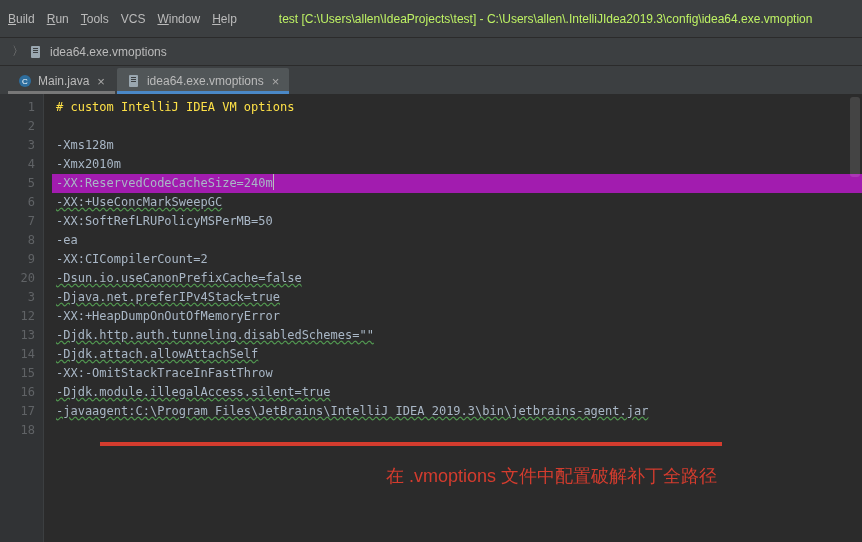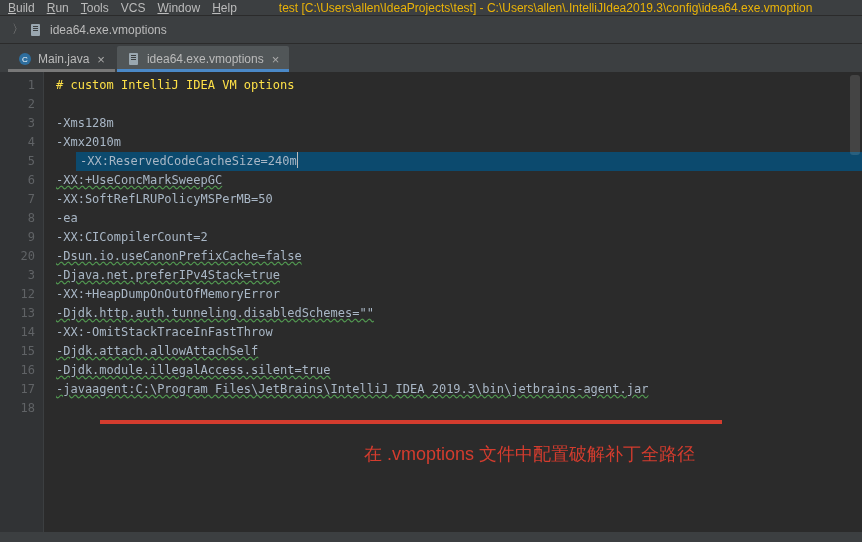--- a/index.html
+++ b/index.html
@@ -1,22 +1,22 @@
 <!DOCTYPE html>
 <html><head>
 <meta charset="utf-8">
 <style>
   * { margin:0; padding:0; box-sizing:border-box; }
   body { font-family:"Segoe UI",Arial,sans-serif; font-size:12px; color:#bbb; background:#3c3f41; width:862px; height:542px; overflow:hidden; position:relative; }
 
   
-  .menubar { height:16px; background:#3c3f41; display:flex; align-items:center; padding-left:8px; border-bottom:1px solid #2b2b2b; }
+  .menubar { height:38px; background:#3c3f41; display:flex; align-items:center; padding-left:8px; border-bottom:1px solid #2b2b2b; }
   .menubar .menuitem { margin-right:12px; color:#bbb; cursor:pointer; }
   .menubar .menuitem .ul { text-decoration:underline; }
-  .menubar .title { margin-left:30px; color:#eab308; white-space:nowrap; overflow:hidden; }
+  .menubar .title { margin-left:30px; color:#bef264; white-space:nowrap; overflow:hidden; }
 
   
   .crumbrow { height:28px; background:#3c3f41; display:flex; align-items:center; padding-left:8px; border-bottom:1px solid #2b2b2b; }
   .crumbrow .icon { width:16px; height:16px; margin-right:6px; display:inline-flex; align-items:center; justify-content:center; }
   .crumbrow .sep { color:#888; margin:0 4px; }
   .crumbrow .name { color:#bbb; }
 
   
   .tabstrip { height:28px; background:#3c3f41; display:flex; align-items:flex-end; padding-left:8px; }
   .tab { display:flex; align-items:center; height:26px; padding:0 10px; background:#515658; color:#bbb; margin-right:2px; position:relative; cursor:pointer; border-top-left-radius:2px; border-top-right-radius:2px; }
@@ -25,32 +25,32 @@
   .tab .close { margin-left:8px; color:#aaa; font-size:13px; line-height:1; }
   .tab.active-line::after { content:""; position:absolute; left:0; right:0; bottom:0; height:3px; background:#4a88c7; }
   .tab.active-line.inactive::after { background:#787878; }
 
   
   .editor { position:relative; display:flex; height:calc(542px - 26px - 28px - 28px); background:#2b2b2b; }
   .gutter { width:44px; background:#313335; text-align:right; padding:4px 8px 0 0; color:#606366; font-family:Consolas,monospace; font-size:12px; border-right:1px solid #3c3f41; }
   .gutter div { height:19px; line-height:19px; }
   .code { flex:1; padding:4px 0 0 8px; font-family:Consolas,monospace; font-size:12px; color:#a9b7c6; position:relative; }
   .codeline { height:19px; line-height:19px; white-space:pre; padding-left:4px; position:relative; }
-  .codeline.current { background:#0c4a6e;margin-left:24px; }
+  .codeline.current { background:#a21caf; }
   .comment { color:#fde047; }
   .caret { display:inline-block; width:1px; height:16px; background:#bbb; vertical-align:text-bottom; animation:blink 1s steps(1) infinite; }
   @keyframes blink { 50% { opacity:0; } }
 
   .typo { text-decoration:underline; text-decoration-style:wavy; text-decoration-color:#529A51;text-align:right; }
 
   
   .redbar { position:absolute; left:56px; right:140px; height:4px; background:#d43c2e; }
 
   
-  .annotation { position:absolute; color:#d43c2e; font-family:"Microsoft YaHei","SimSun",sans-serif; font-size:18px; }
+  .annotation { position:absolute; color:#d43c2e; font-family:"Microsoft YaHei","SimSun",sans-serif; font-size:18px;margin-left:22px; }
 
   
   .vscroll { position:absolute; right:2px; top:3px; width:10px; height:80px; background:rgba(255,255,255,0.12); border-radius:3px; }
 
   
   .fileicon svg { display:block; }
 </style>
 </head>
 <body>
 
@@ -130,22 +130,22 @@
     <div class="codeline"><span>-Xmx2010m</span></div>
     <div class="codeline current"><span>-XX:ReservedCodeCacheSize=240m</span><span class="caret"></span></div>
     <div class="codeline"><span class="typo">-XX:+UseConcMarkSweepGC</span></div>
     <div class="codeline"><span>-XX:SoftRefLRUPolicyMSPerMB=50</span></div>
     <div class="codeline"><span>-ea</span></div>
     <div class="codeline"><span>-XX:CICompilerCount=2</span></div>
     <div class="codeline"><span class="typo">-Dsun.io.useCanonPrefixCache=false</span></div>
     <div class="codeline"><span class="typo">-Djava.net.preferIPv4Stack=true</span></div>
     <div class="codeline"><span>-XX:+HeapDumpOnOutOfMemoryError</span></div>
     <div class="codeline"><span class="typo">-Djdk.http.auth.tunneling.disabledSchemes=""</span></div>
+    <div class="codeline"><span class="typo">-Djdk.attach.allowAttachSelf</span></div>
     <div class="codeline"><span>-XX:-OmitStackTraceInFastThrow</span></div>
-    <div class="codeline"><span class="typo">-Djdk.attach.allowAttachSelf</span></div>
     <div class="codeline"><span class="typo">-Djdk.module.illegalAccess.silent=true</span></div>
     <div class="codeline"><span class="typo">-javaagent:C:\Program Files\JetBrains\IntelliJ IDEA 2019.3\bin\jetbrains-agent.jar</span></div>
 
     <div class="redbar" style="top:348px;"></div>
     <div class="annotation" style="left:320px; top:370px;">在 .vmoptions 文件中配置破解补丁全路径</div>
 
     <div class="vscroll"></div>
   </div>
 </div>
 

